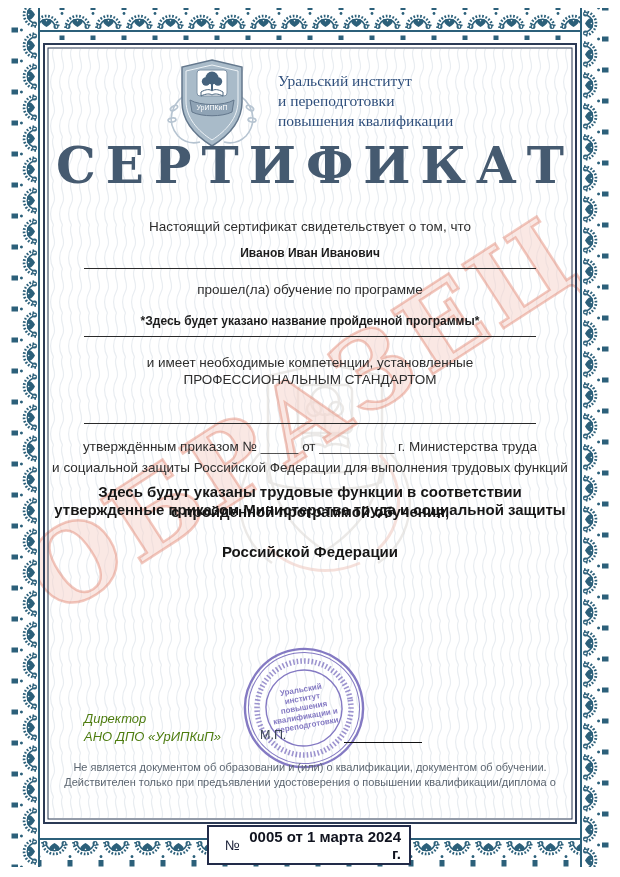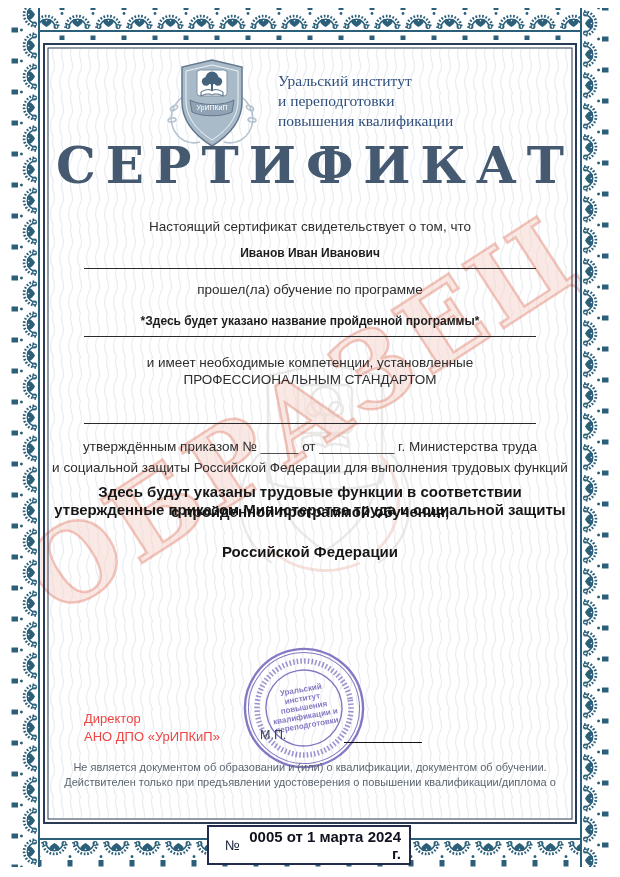--- a/index.html
+++ b/index.html
@@ -23,21 +23,21 @@
               font-family:"DejaVu Serif",serif;font-weight:700;font-size:50px;
               letter-spacing:10px;padding-left:10px;box-sizing:border-box;color:#455a70;}
   
   .tline{left:50px;top:0;width:520px;z-index:5;text-align:center;font-size:13.5px;color:#2d2d2d;}
   .uline{left:84px;width:452px;z-index:5;text-align:center;font-weight:bold;font-size:12px;
          color:#1c1c1c;border-bottom:1.5px solid #2a2a2a;padding-bottom:8px;}
   .bold15{font-weight:bold;font-size:15px;color:#161616;}
   .hrline{left:84px;width:452px;z-index:5;border-top:1.5px solid #2a2a2a;height:0;}
   
   .stamp{left:238px;top:642px;z-index:4;opacity:.88;}
-  .director{left:84px;top:710px;z-index:5;font-size:13px;line-height:18px;color:#ef4444;}
+  .director{left:84px;top:710px;z-index:5;font-size:13px;line-height:18px;color:#4d7c0f;font-style:italic;}
   .mp{left:260px;top:728px;z-index:6;font-size:12.5px;color:#3c4654;}
   .sig-line{left:344px;top:742px;width:78px;z-index:6;border-top:1.6px solid #111;height:0;}
   .disclaimer{left:60px;top:760px;width:500px;z-index:5;text-align:center;
               font-size:11px;line-height:14.5px;color:#5b6570;}
   
   .num-box{left:207px;top:825px;width:204px;height:40px;z-index:7;background:#fff;
            border:2px solid #222b49;box-sizing:border-box;display:flex;align-items:center;}
   .num-label{margin-left:16px;font-size:14px;color:#1a2038;}
   .num-value{flex:1;text-align:right;font-weight:bold;font-size:15px;color:#10131f;
              margin-right:8px;}

